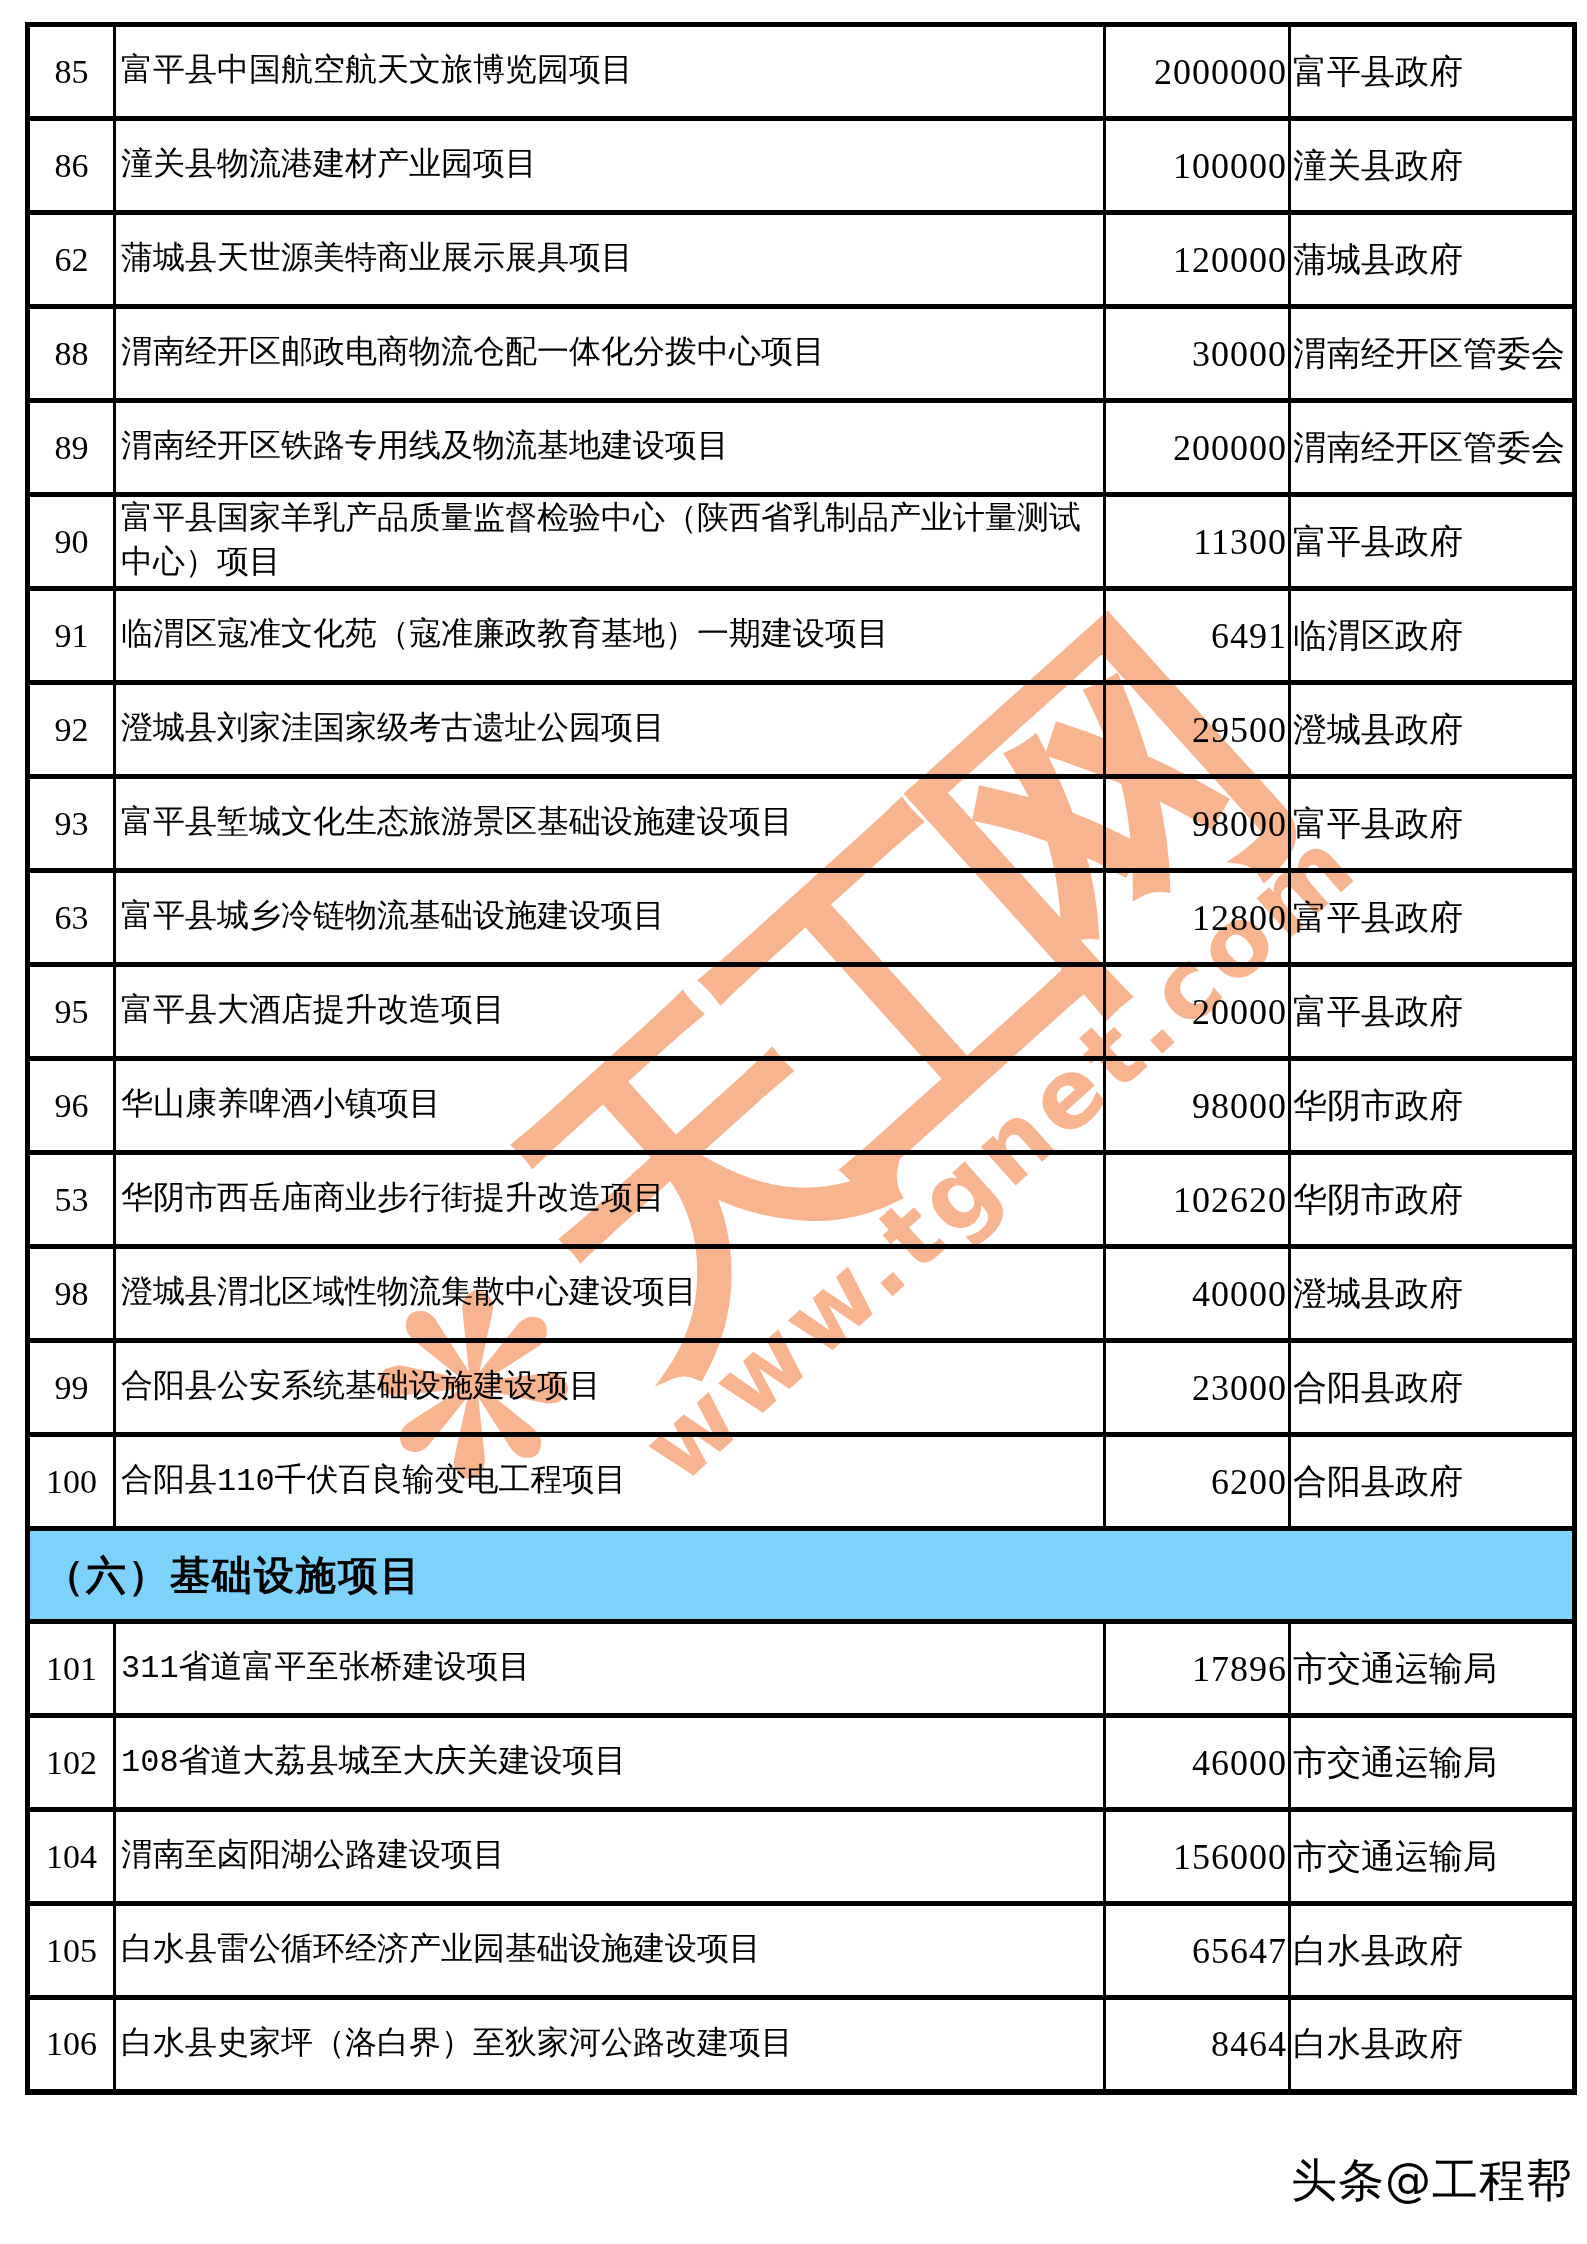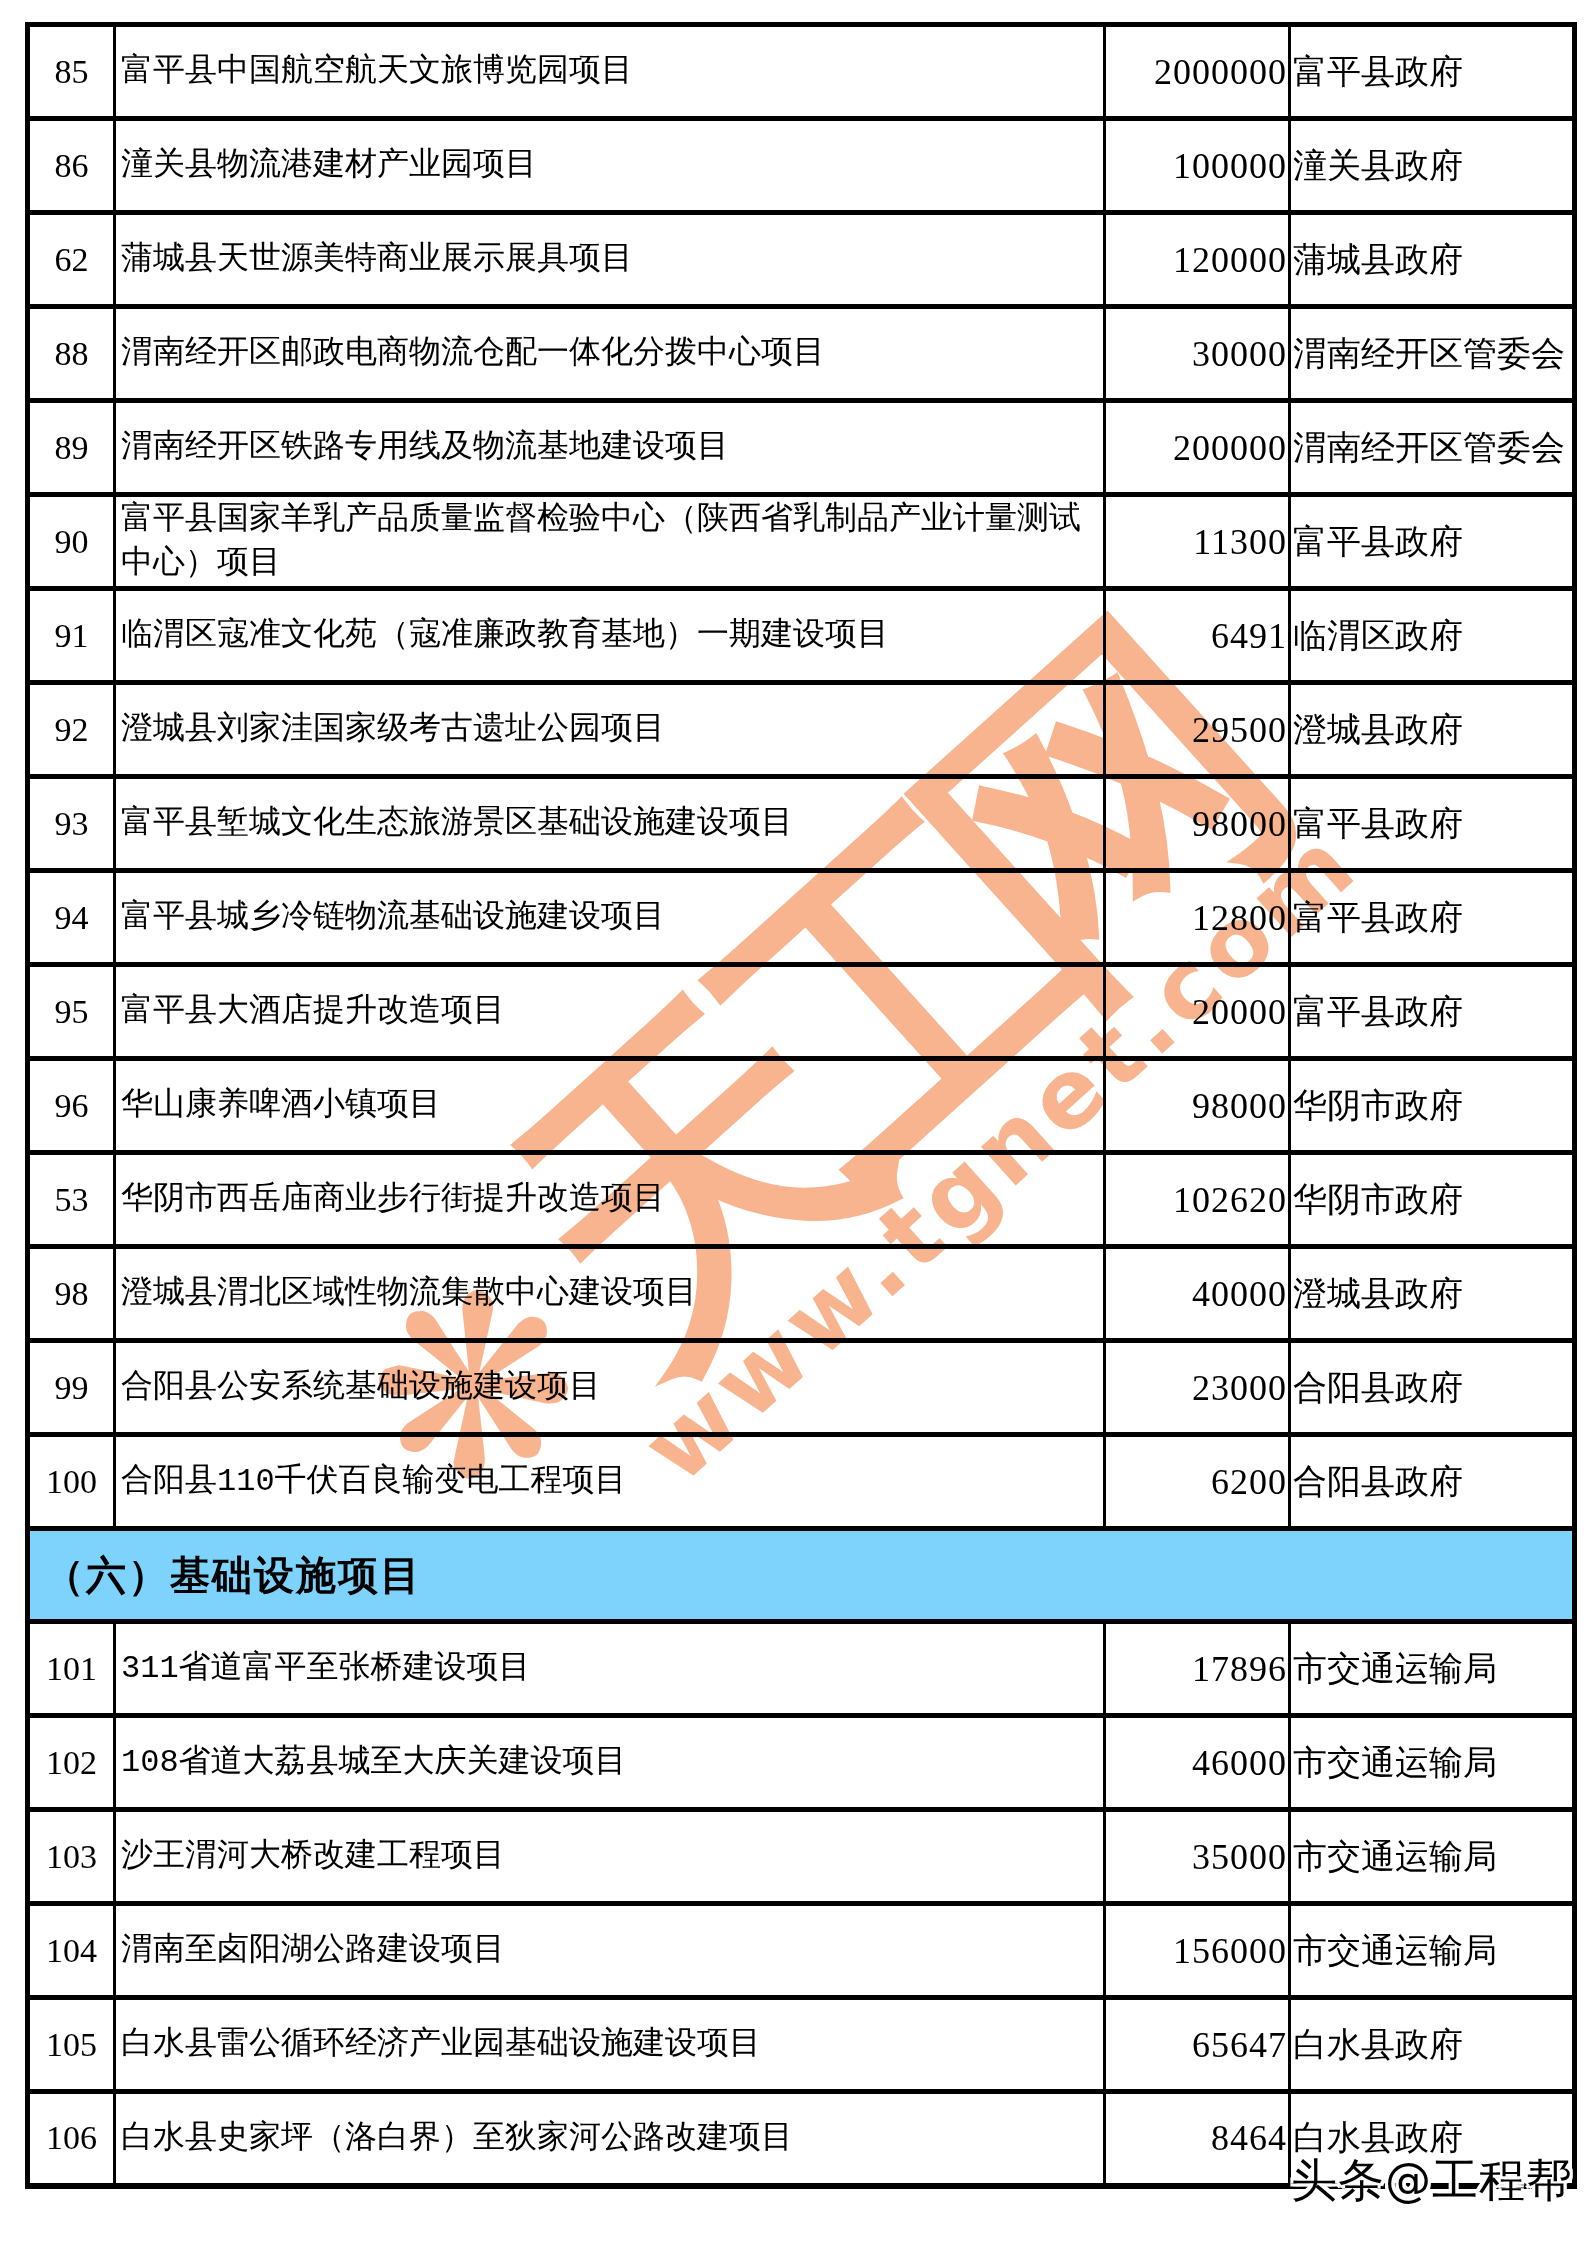--- a/index.html
+++ b/index.html
@@ -187,21 +187,21 @@
           <td class="c-amount">29500</td>
           <td class="c-owner">澄城县政府</td>
         </tr>
         <tr class="data-row">
           <td class="c-no">93</td>
           <td class="c-name">富平县堑城文化生态旅游景区基础设施建设项目</td>
           <td class="c-amount">98000</td>
           <td class="c-owner">富平县政府</td>
         </tr>
         <tr class="data-row">
-          <td class="c-no">94</td>
+          <td class="c-no">63</td>
           <td class="c-name">富平县城乡冷链物流基础设施建设项目</td>
           <td class="c-amount">12800</td>
           <td class="c-owner">富平县政府</td>
         </tr>
         <tr class="data-row">
           <td class="c-no">95</td>
           <td class="c-name">富平县大酒店提升改造项目</td>
           <td class="c-amount">20000</td>
           <td class="c-owner">富平县政府</td>
         </tr>
@@ -244,26 +244,20 @@
           <td class="c-amount">17896</td>
           <td class="c-owner">市交通运输局</td>
         </tr>
         <tr class="data-row">
           <td class="c-no">102</td>
           <td class="c-name">108省道大荔县城至大庆关建设项目</td>
           <td class="c-amount">46000</td>
           <td class="c-owner">市交通运输局</td>
         </tr>
         <tr class="data-row">
-          <td class="c-no">103</td>
-          <td class="c-name">沙王渭河大桥改建工程项目</td>
-          <td class="c-amount">35000</td>
-          <td class="c-owner">市交通运输局</td>
-        </tr>
-        <tr class="data-row">
           <td class="c-no">104</td>
           <td class="c-name">渭南至卤阳湖公路建设项目</td>
           <td class="c-amount">156000</td>
           <td class="c-owner">市交通运输局</td>
         </tr>
         <tr class="data-row">
           <td class="c-no">105</td>
           <td class="c-name">白水县雷公循环经济产业园基础设施建设项目</td>
           <td class="c-amount">65647</td>
           <td class="c-owner">白水县政府</td>

